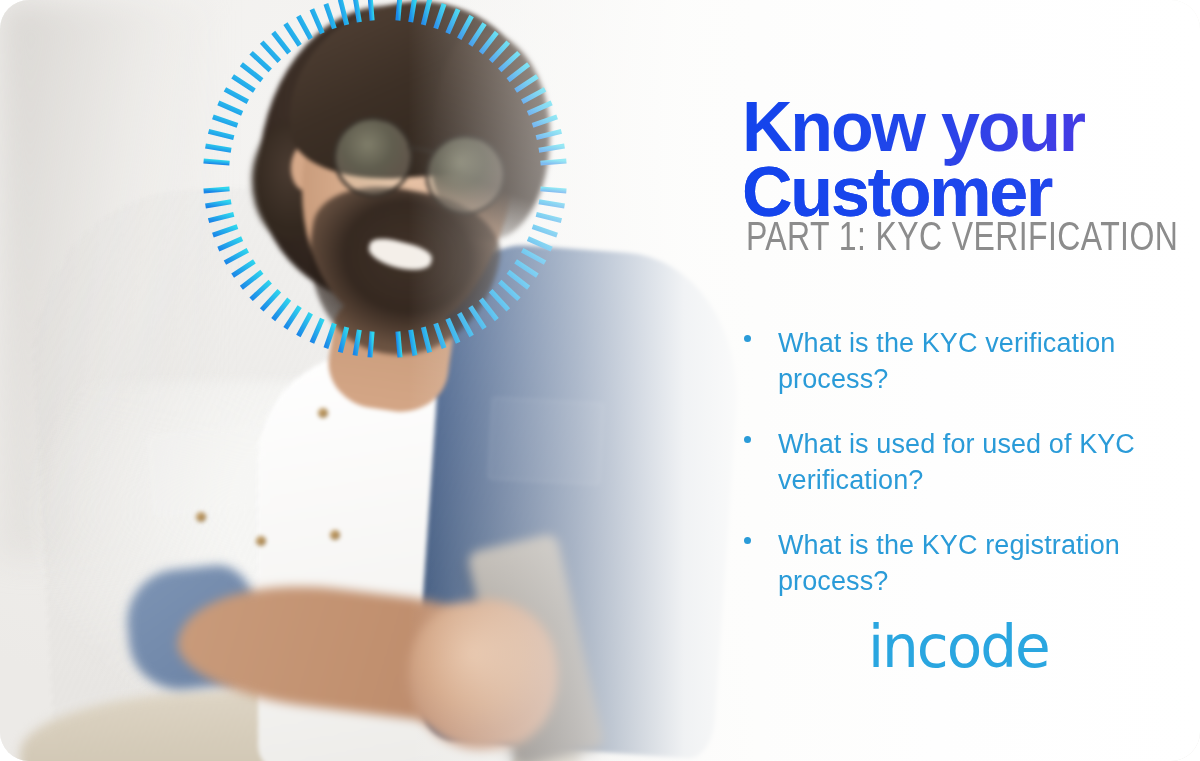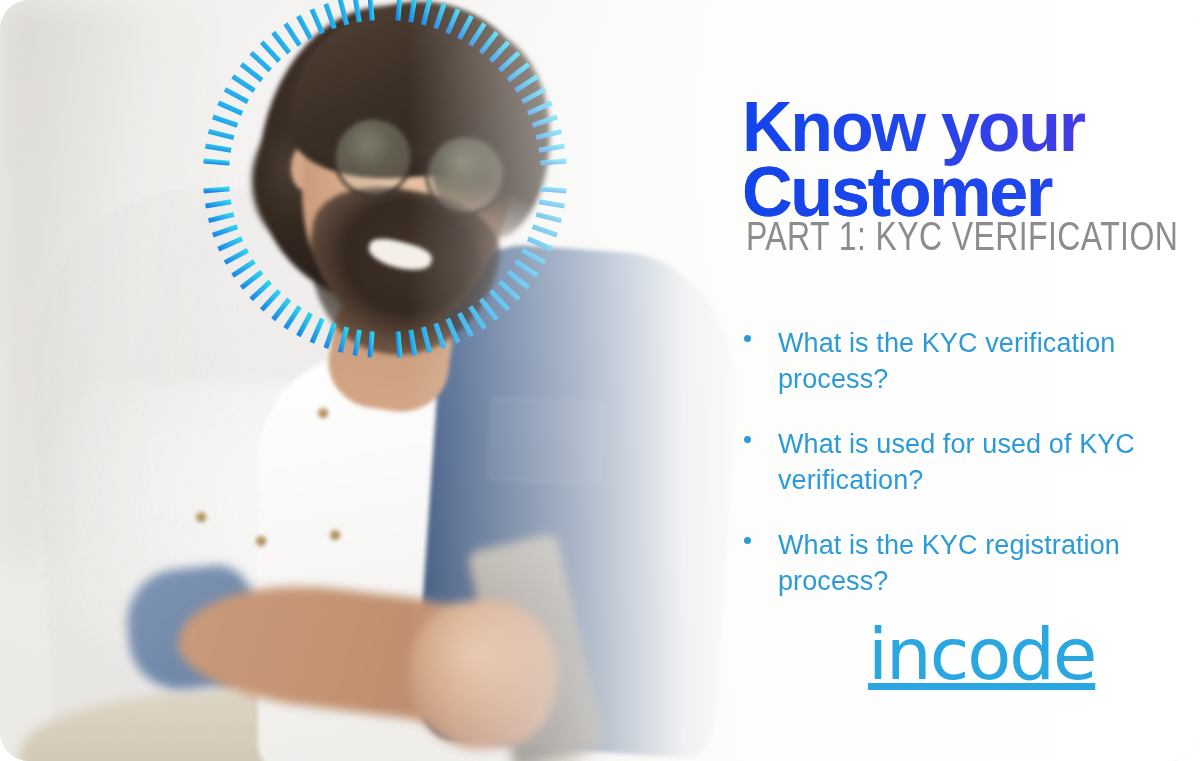--- a/index.html
+++ b/index.html
@@ -326,27 +326,26 @@
     width: 7px;
     height: 7px;
     border-radius: 50%;
     background: #2a9bd8;
   }
 
   .logo {
     position: absolute;
     left: 130px;
     top: 618px;
-    font-size: 72px;
+    font-size: 58px;
     line-height: 1;
     font-weight: 500;
     letter-spacing: -2px;
     color: #2aa6e0;
     font-family: "DejaVu Sans", sans-serif;
-    text-decoration: underline;
   }
 </style>
 </head>
 <body>
 
 <div id="slide">
 
   <div class="photo-stage">
     <div class="bg-wall"></div>
     <div class="bg-wall-shadow"></div>

